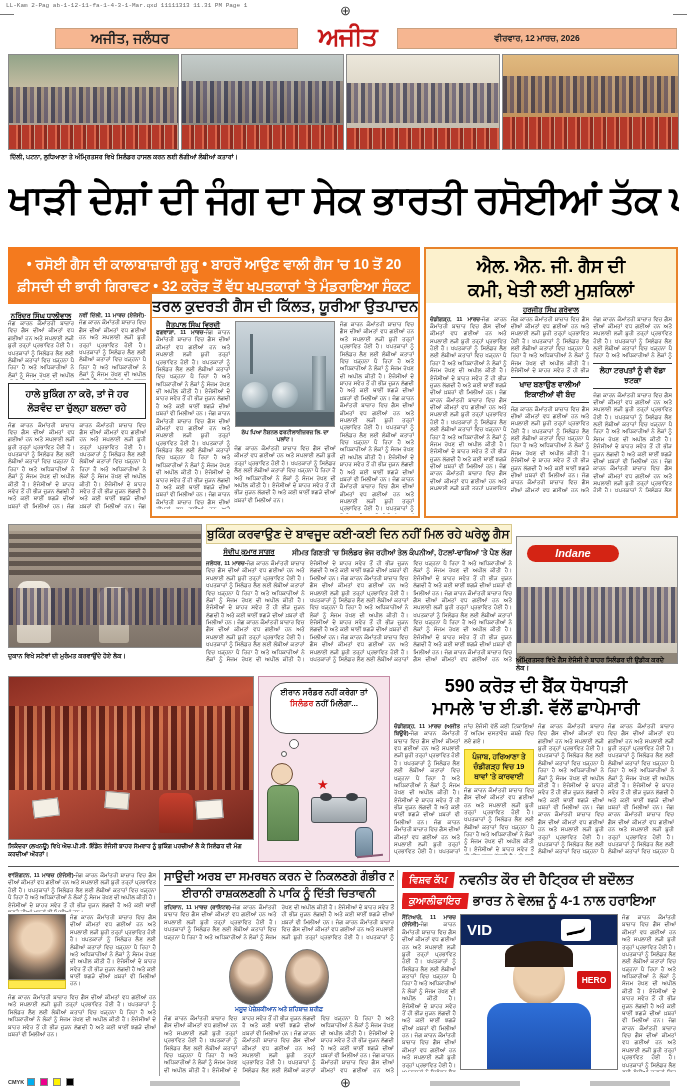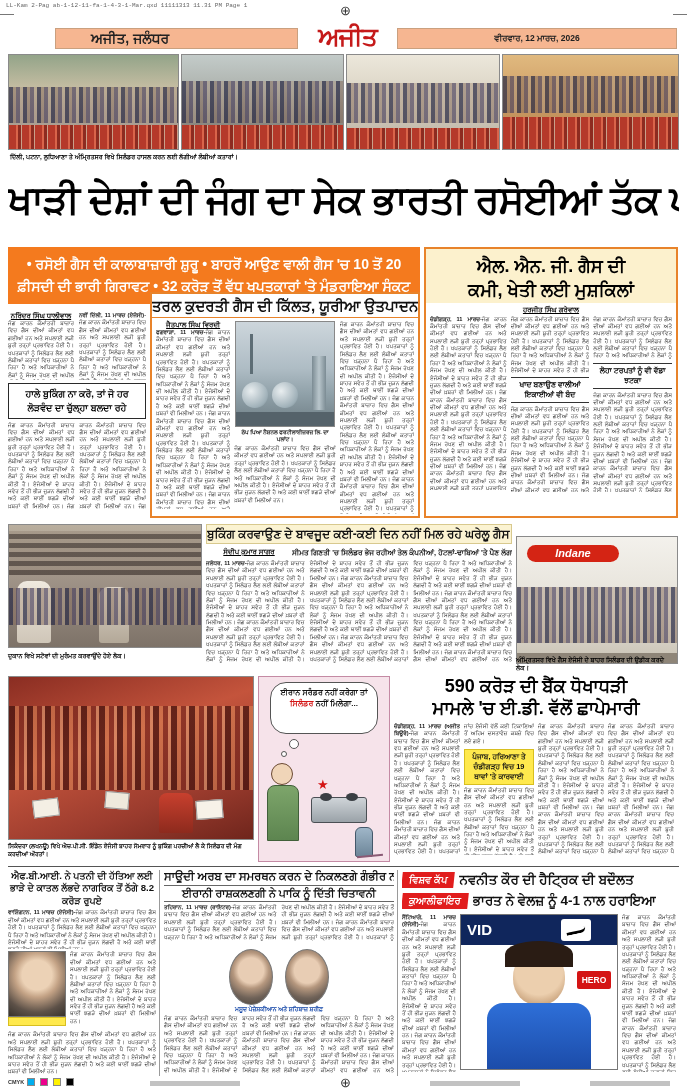--- a/index.html
+++ b/index.html
@@ -203,21 +203,20 @@
     <div class="tt" style="width:66px;"><span>ਜੰਗ ਕਾਰਨ ਕੌਮਾਂਤਰੀ ਬਾਜ਼ਾਰ ਵਿਚ ਗੈਸ ਦੀਆਂ ਕੀਮਤਾਂ ਵਧ ਗਈਆਂ ਹਨ ਅਤੇ ਸਪਲਾਈ ਲੜੀ ਬੁਰੀ ਤਰ੍ਹਾਂ ਪ੍ਰਭਾਵਿਤ ਹੋਈ ਹੈ। ਖਪਤਕਾਰਾਂ ਨੂੰ ਸਿਲੰਡਰ ਲੈਣ ਲਈ ਲੰਬੀਆਂ ਕਤਾਰਾਂ ਵਿਚ ਖੜ੍ਹਨਾ ਪੈ ਰਿਹਾ ਹੈ ਅਤੇ ਅਧਿਕਾਰੀਆਂ ਨੇ ਲੋਕਾਂ ਨੂੰ ਸੰਜਮ ਰੱਖਣ ਦੀ ਅਪੀਲ ਕੀਤੀ ਹੈ। ਏਜੰਸੀਆਂ ਦੇ ਬਾਹਰ ਸਵੇਰ ਤੋਂ ਹੀ ਭੀੜ ਜੁੜਨ ਲੱਗਦੀ ਹੈ ਅਤੇ ਕਈ ਥਾਈਂ ਝਗੜੇ ਦੀਆਂ ਖ਼ਬਰਾਂ ਵੀ ਮਿਲੀਆਂ ਹਨ। ਜੰਗ ਕਾਰਨ ਕੌਮਾਂਤਰੀ ਬਾਜ਼ਾਰ ਵਿਚ ਗੈਸ ਦੀਆਂ ਕੀਮਤਾਂ ਵਧ ਗਈਆਂ ਹਨ ਅਤੇ ਸਪਲਾਈ ਲੜੀ ਬੁਰੀ ਤਰ੍ਹਾਂ ਪ੍ਰਭਾਵਿਤ ਹੋਈ ਹੈ। ਖਪਤਕਾਰਾਂ ਨੂੰ ਸਿਲੰਡਰ ਲੈਣ ਲਈ ਲੰਬੀਆਂ ਕਤਾਰਾਂ ਵਿਚ ਖੜ੍ਹਨਾ ਪੈ ਰਿਹਾ ਹੈ ਅਤੇ ਅਧਿਕਾਰੀਆਂ ਨੇ ਲੋਕਾਂ ਨੂੰ ਸੰਜਮ ਰੱਖਣ ਦੀ ਅਪੀਲ ਕੀਤੀ ਹੈ। ਏਜੰਸੀਆਂ ਦੇ ਬਾਹਰ ਸਵੇਰ ਤੋਂ ਹੀ ਭੀੜ ਜੁੜਨ ਲੱਗਦੀ ਹੈ ਅਤੇ ਕਈ ਥਾਈਂ ਝਗੜੇ ਦੀਆਂ ਖ਼ਬਰਾਂ ਵੀ ਮਿਲੀਆਂ ਹਨ। </span></div>
     <div class="tt" style="width:66px;"><span>ਜੰਗ ਕਾਰਨ ਕੌਮਾਂਤਰੀ ਬਾਜ਼ਾਰ ਵਿਚ ਗੈਸ ਦੀਆਂ ਕੀਮਤਾਂ ਵਧ ਗਈਆਂ ਹਨ ਅਤੇ ਸਪਲਾਈ ਲੜੀ ਬੁਰੀ ਤਰ੍ਹਾਂ ਪ੍ਰਭਾਵਿਤ ਹੋਈ ਹੈ। ਖਪਤਕਾਰਾਂ ਨੂੰ ਸਿਲੰਡਰ ਲੈਣ ਲਈ ਲੰਬੀਆਂ ਕਤਾਰਾਂ ਵਿਚ ਖੜ੍ਹਨਾ ਪੈ ਰਿਹਾ ਹੈ ਅਤੇ ਅਧਿਕਾਰੀਆਂ ਨੇ ਲੋਕਾਂ ਨੂੰ ਸੰਜਮ ਰੱਖਣ ਦੀ ਅਪੀਲ ਕੀਤੀ ਹੈ। ਏਜੰਸੀਆਂ ਦੇ ਬਾਹਰ ਸਵੇਰ ਤੋਂ ਹੀ ਭੀੜ ਜੁੜਨ ਲੱਗਦੀ ਹੈ ਅਤੇ ਕਈ ਥਾਈਂ ਝਗੜੇ ਦੀਆਂ ਖ਼ਬਰਾਂ ਵੀ ਮਿਲੀਆਂ ਹਨ। ਜੰਗ ਕਾਰਨ ਕੌਮਾਂਤਰੀ ਬਾਜ਼ਾਰ ਵਿਚ ਗੈਸ ਦੀਆਂ ਕੀਮਤਾਂ ਵਧ ਗਈਆਂ ਹਨ ਅਤੇ ਸਪਲਾਈ ਲੜੀ ਬੁਰੀ ਤਰ੍ਹਾਂ ਪ੍ਰਭਾਵਿਤ ਹੋਈ ਹੈ। ਖਪਤਕਾਰਾਂ ਨੂੰ ਸਿਲੰਡਰ ਲੈਣ ਲਈ ਲੰਬੀਆਂ ਕਤਾਰਾਂ ਵਿਚ ਖੜ੍ਹਨਾ ਪੈ ਰਿਹਾ ਹੈ ਅਤੇ ਅਧਿਕਾਰੀਆਂ ਨੇ ਲੋਕਾਂ ਨੂੰ ਸੰਜਮ ਰੱਖਣ ਦੀ ਅਪੀਲ ਕੀਤੀ ਹੈ। ਏਜੰਸੀਆਂ ਦੇ ਬਾਹਰ ਸਵੇਰ ਤੋਂ ਹੀ ਭੀੜ ਜੁੜਨ ਲੱਗਦੀ ਹੈ ਅਤੇ ਕਈ ਥਾਈਂ ਝਗੜੇ ਦੀਆਂ ਖ਼ਬਰਾਂ ਵੀ ਮਿਲੀਆਂ ਹਨ। </span></div>
   </div>
 </div>
 
 <div class="abs hairline" style="left:8px;top:866px;width:671px;"></div>
 <div class="vrule" style="left:159px;top:870px;height:206px;"></div>
 <div class="vrule" style="left:397px;top:870px;height:206px;"></div>
 
 <div class="abs" style="left:8px;top:870px;width:148px;height:206px;overflow:hidden;">
-  <div style="font-size:9.6px;font-weight:bold;line-height:1.3;text-align:center;">ਐਫ.ਬੀ.ਆਈ. ਨੇ ਪਤਨੀ ਦੀ ਹੱਤਿਆ ਲਈ ਭਾੜੇ ਦੇ ਕਾਤਲ ਲੱਭਦੇ ਨਾਗਰਿਕ ਤੋਂ ਠੱਗੇ 8.2 ਕਰੋੜ ਰੁਪਏ</div>
   <div class="tt" style="height:40px;margin-top:2px;"><b>ਵਾਸ਼ਿੰਗਟਨ, 11 ਮਾਰਚ (ਏਜੰਸੀ)-</b><span>ਜੰਗ ਕਾਰਨ ਕੌਮਾਂਤਰੀ ਬਾਜ਼ਾਰ ਵਿਚ ਗੈਸ ਦੀਆਂ ਕੀਮਤਾਂ ਵਧ ਗਈਆਂ ਹਨ ਅਤੇ ਸਪਲਾਈ ਲੜੀ ਬੁਰੀ ਤਰ੍ਹਾਂ ਪ੍ਰਭਾਵਿਤ ਹੋਈ ਹੈ। ਖਪਤਕਾਰਾਂ ਨੂੰ ਸਿਲੰਡਰ ਲੈਣ ਲਈ ਲੰਬੀਆਂ ਕਤਾਰਾਂ ਵਿਚ ਖੜ੍ਹਨਾ ਪੈ ਰਿਹਾ ਹੈ ਅਤੇ ਅਧਿਕਾਰੀਆਂ ਨੇ ਲੋਕਾਂ ਨੂੰ ਸੰਜਮ ਰੱਖਣ ਦੀ ਅਪੀਲ ਕੀਤੀ ਹੈ। ਏਜੰਸੀਆਂ ਦੇ ਬਾਹਰ ਸਵੇਰ ਤੋਂ ਹੀ ਭੀੜ ਜੁੜਨ ਲੱਗਦੀ ਹੈ ਅਤੇ ਕਈ ਥਾਈਂ ਝਗੜੇ ਦੀਆਂ ਖ਼ਬਰਾਂ ਵੀ ਮਿਲੀਆਂ ਹਨ। </span></div>
   <div style="display:flex;gap:4px;margin-top:2px;">
     <div style="width:58px;">
       <div style="width:58px;height:66px;border:1px solid #777;background:radial-gradient(circle at 50% 36%,#ecd2b6 0 30%,#c3a285 45%,#5d5148 75%,#37322c 100%);"></div>
       <div style="width:58px;height:9px;background:#ffe94d;border:1px solid #d8bf20;"></div>
     </div>
     <div class="tt" style="flex:1;height:78px;"><span>ਜੰਗ ਕਾਰਨ ਕੌਮਾਂਤਰੀ ਬਾਜ਼ਾਰ ਵਿਚ ਗੈਸ ਦੀਆਂ ਕੀਮਤਾਂ ਵਧ ਗਈਆਂ ਹਨ ਅਤੇ ਸਪਲਾਈ ਲੜੀ ਬੁਰੀ ਤਰ੍ਹਾਂ ਪ੍ਰਭਾਵਿਤ ਹੋਈ ਹੈ। ਖਪਤਕਾਰਾਂ ਨੂੰ ਸਿਲੰਡਰ ਲੈਣ ਲਈ ਲੰਬੀਆਂ ਕਤਾਰਾਂ ਵਿਚ ਖੜ੍ਹਨਾ ਪੈ ਰਿਹਾ ਹੈ ਅਤੇ ਅਧਿਕਾਰੀਆਂ ਨੇ ਲੋਕਾਂ ਨੂੰ ਸੰਜਮ ਰੱਖਣ ਦੀ ਅਪੀਲ ਕੀਤੀ ਹੈ। ਏਜੰਸੀਆਂ ਦੇ ਬਾਹਰ ਸਵੇਰ ਤੋਂ ਹੀ ਭੀੜ ਜੁੜਨ ਲੱਗਦੀ ਹੈ ਅਤੇ ਕਈ ਥਾਈਂ ਝਗੜੇ ਦੀਆਂ ਖ਼ਬਰਾਂ ਵੀ ਮਿਲੀਆਂ ਹਨ। </span></div>
   </div>
   <div class="tt" style="height:54px;margin-top:2px;"><span>ਜੰਗ ਕਾਰਨ ਕੌਮਾਂਤਰੀ ਬਾਜ਼ਾਰ ਵਿਚ ਗੈਸ ਦੀਆਂ ਕੀਮਤਾਂ ਵਧ ਗਈਆਂ ਹਨ ਅਤੇ ਸਪਲਾਈ ਲੜੀ ਬੁਰੀ ਤਰ੍ਹਾਂ ਪ੍ਰਭਾਵਿਤ ਹੋਈ ਹੈ। ਖਪਤਕਾਰਾਂ ਨੂੰ ਸਿਲੰਡਰ ਲੈਣ ਲਈ ਲੰਬੀਆਂ ਕਤਾਰਾਂ ਵਿਚ ਖੜ੍ਹਨਾ ਪੈ ਰਿਹਾ ਹੈ ਅਤੇ ਅਧਿਕਾਰੀਆਂ ਨੇ ਲੋਕਾਂ ਨੂੰ ਸੰਜਮ ਰੱਖਣ ਦੀ ਅਪੀਲ ਕੀਤੀ ਹੈ। ਏਜੰਸੀਆਂ ਦੇ ਬਾਹਰ ਸਵੇਰ ਤੋਂ ਹੀ ਭੀੜ ਜੁੜਨ ਲੱਗਦੀ ਹੈ ਅਤੇ ਕਈ ਥਾਈਂ ਝਗੜੇ ਦੀਆਂ ਖ਼ਬਰਾਂ ਵੀ ਮਿਲੀਆਂ ਹਨ। </span></div>
 </div>

